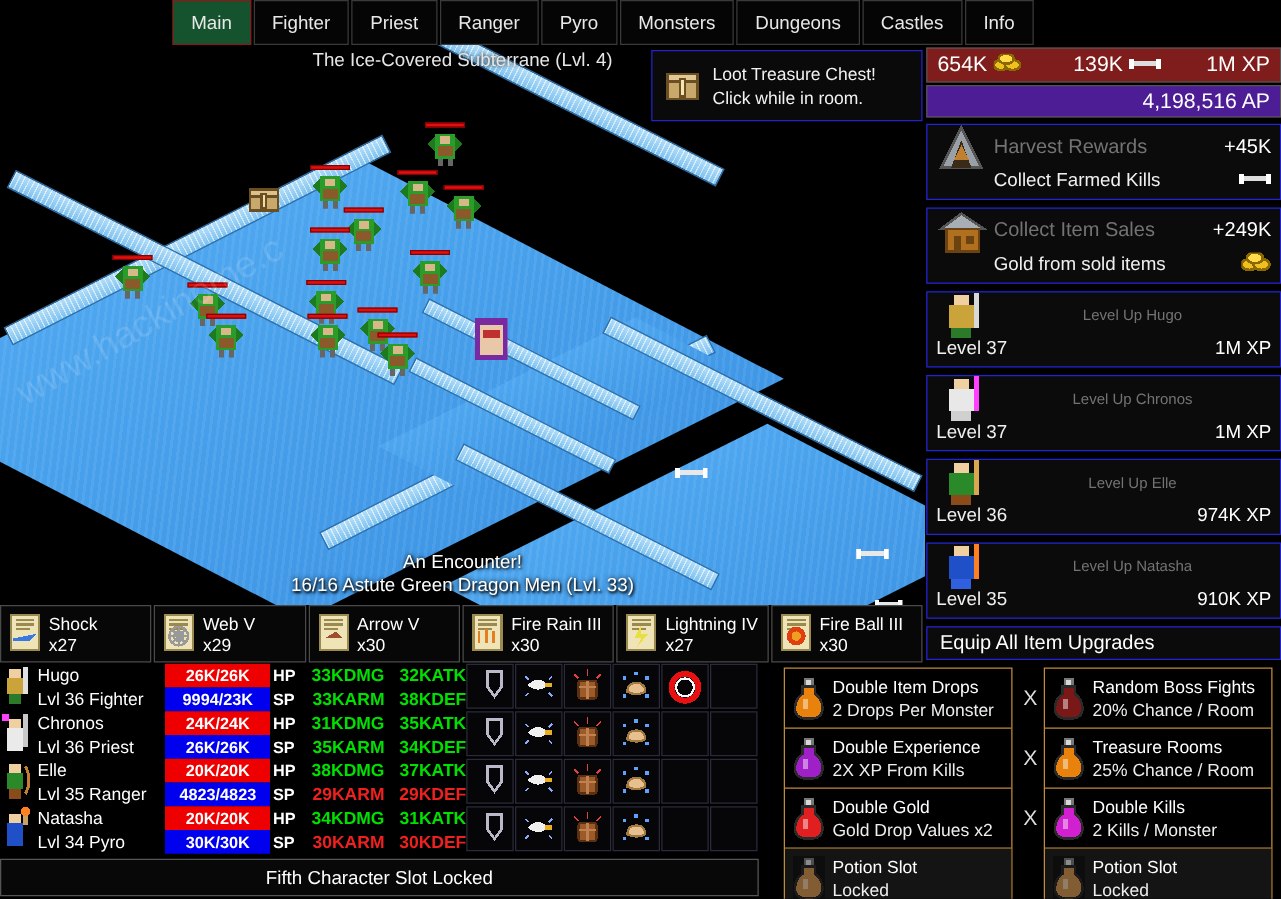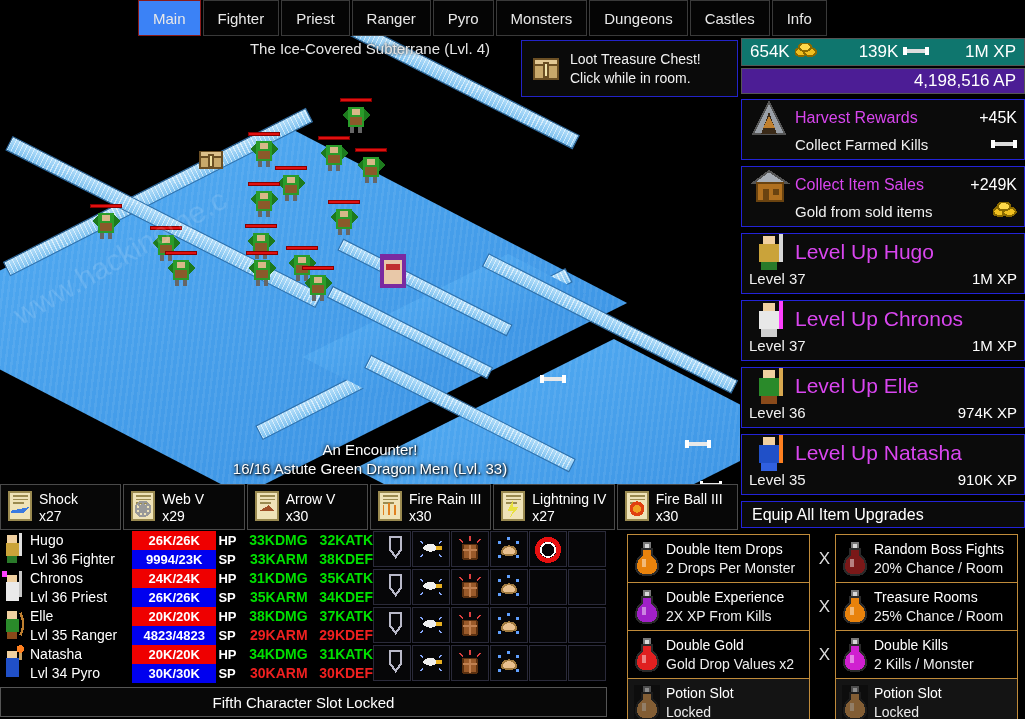--- a/index.html
+++ b/index.html
@@ -13,21 +13,21 @@
   #app { position: relative; width: 1025px; height: 719px; background:#000; }
 
   
   .tabbar { position:absolute; left:0; top:0; width:1025px; height:36px; background:#000; display:flex; }
   .tabbar .spacer { width:138px; }
   .tab {
     height:36px; background:#050505; border:1px solid #3a3a3a;
     color:#e8e8e8; font-size:15px; display:flex; align-items:center; justify-content:center;
     padding:0 14px; margin-right:2px; cursor:pointer; white-space:nowrap;
   }
-  .tab.active { background:#3b82f6; border-color:#8a1a1a; }
+  .tab.active { background:#14532d; border-color:#8a1a1a; }
 
   
   .map-area { position:absolute; left:0; top:36px; width:740px; height:448px; background:#000; overflow:hidden; }
   .map-title {
     position:absolute; left:0; top:4px; width:740px; text-align:center;
     font-size:15px; color:#e6e6e6; z-index:9; text-shadow:0 0 3px #000;
   }
   .encounter {
     position:absolute; left:0; bottom:6px; width:740px; text-align:center; z-index:9;
     font-size:15px; color:#fff; line-height:19px; text-shadow:1px 1px 2px #000,0 0 4px #000;
@@ -51,43 +51,43 @@
   
   .loot-banner {
     position:absolute; left:521px; top:40px; width:217px; height:57px;
     background:#0a0a0a; border:1px solid #2323c8; display:flex; align-items:center; padding-left:8px;
   }
   .loot-banner .txt { margin-left:8px; font-size:14px; line-height:19px; color:#f2f2f2; }
 
   
   .sidebar { position:absolute; left:741px; top:38px; width:284px; height:500px; background:#000; }
   .res-row {
-    height:28px; border:1px solid #555; background:#0f766e; display:flex; align-items:center;
+    height:28px; border:1px solid #555; background:#7f1d1d; display:flex; align-items:center;
     font-size:17px; color:#fff; margin-bottom:2px; padding:0 8px;
   }
   .res-row .c1 { width:96px; display:flex; align-items:center; gap:5px; justify-content:flex-start; }
   .res-row .c2 { flex:1; display:flex; align-items:center; gap:5px; justify-content:center; }
   .res-row .c3 { width:74px; text-align:right; }
   .ap-row {
     height:26px; border:1px solid #555; background:#4c1d95; display:flex; align-items:center;
     justify-content:flex-end; font-size:17px; color:#fff; padding-right:8px; margin-bottom:5px;
   }
   .card {
     border:1px solid #2323d8; background:#0b0b0b; margin-bottom:6px; padding:5px 7px 6px 7px;
     position:relative; cursor:pointer; height:61px;
   }
   .card .r1 { display:flex; align-items:center; height:26px; }
   .card .ic { width:42px; min-width:42px; height:40px; position:relative; margin-right:4px; }
-  .card .t1 { font-size:16px; color:#d946ef; flex:1; }
+  .card .t1 { font-size:16px; color:#737373; flex:1; }
   .card .v1 { font-size:16px; color:#fff; text-align:right; white-space:nowrap; }
   .card .r2 { display:flex; align-items:center; height:24px; margin-top:1px; }
   .card .t2 { font-size:15px; color:#f0f0f0; flex:1; }
   .card .v2 { font-size:15px; color:#fff; text-align:right; white-space:nowrap; }
   .card.lvl .r1 { padding-left:0; }
-  .card.lvl .t1 { font-size:21px; }
+  .card.lvl .t1 { font-size:12px;text-align:center; }
   .equip-bar {
     border:1px solid #2323d8; background:#0b0b0b; height:27px; display:flex; align-items:center;
     padding-left:10px; font-size:16px; color:#fff; cursor:pointer;
   }
 
   
   .spellbar { position:absolute; left:0; top:484px; width:740px; height:46px; display:flex; }
   .spell {
     flex:1; border:1px solid #4a4a4a; background:#070707; margin-right:2px;
     display:flex; align-items:center; padding:2px 4px; cursor:pointer;

